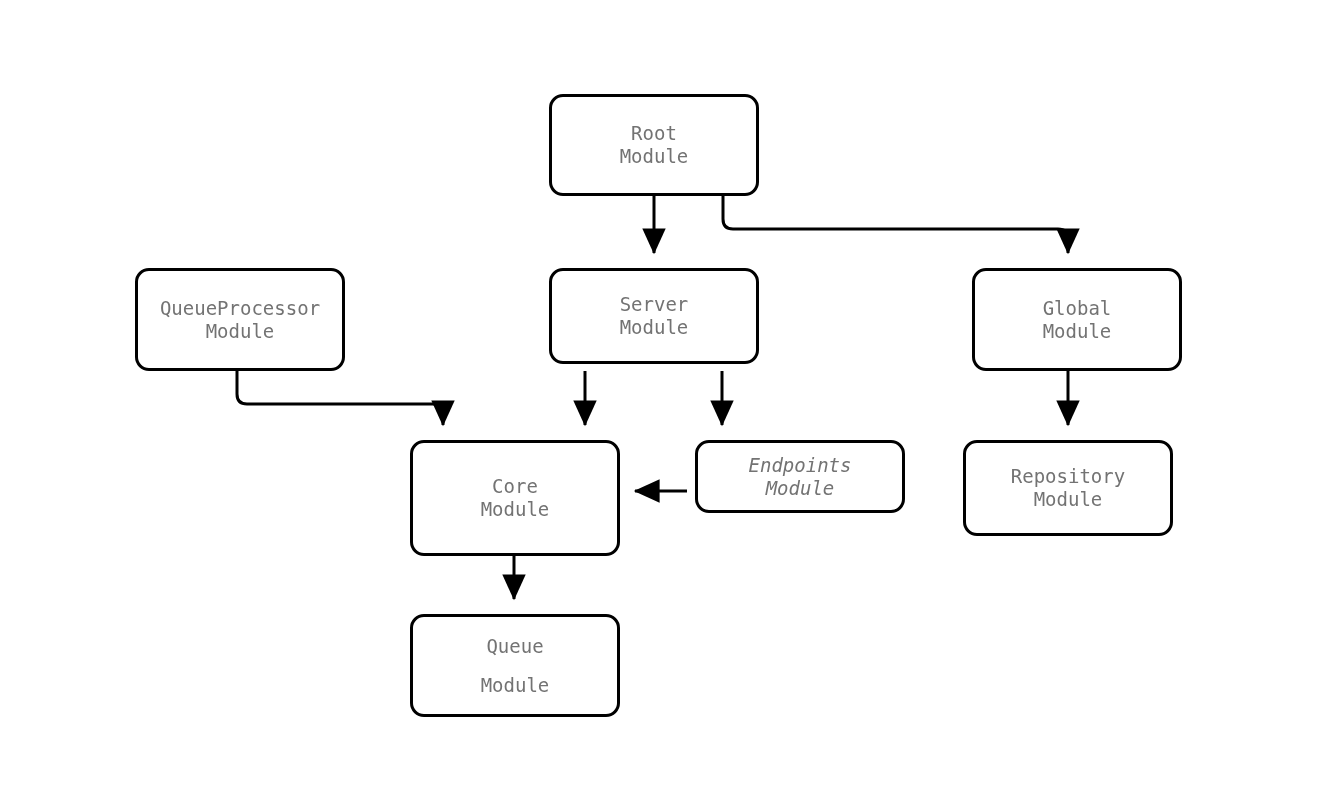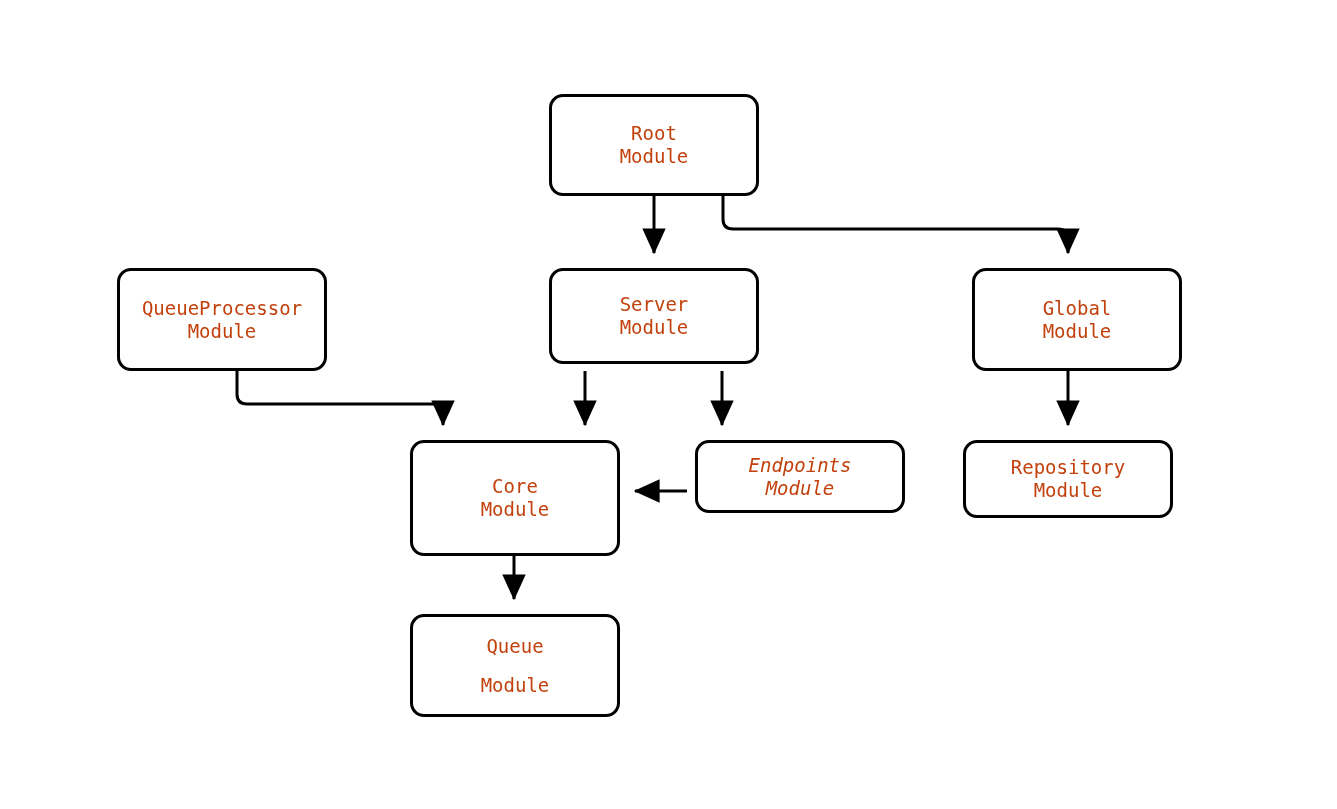--- a/index.html
+++ b/index.html
@@ -33,21 +33,21 @@
     display: flex;
     flex-direction: column;
     align-items: center;
     justify-content: center;
     z-index: 2;
   }
   .node-label {
     font-family: "DejaVu Sans Mono", monospace;
     font-size: 19px;
     line-height: 23px;
-    color: #c2410c;
+    color: #737373;
     text-align: center;
     white-space: pre;
     letter-spacing: 0px;
   }
 </style>
 </head>
 <body>
 
 <div id="canvas">
 
@@ -73,21 +73,21 @@
     <path d="M 1068 371 L 1068 425" fill="none" stroke="#000000" stroke-width="3" marker-end="url(#arrowhead)"></path>
 
     <path d="M 514 543 L 514 599" fill="none" stroke="#000000" stroke-width="3" marker-end="url(#arrowhead)"></path>
   </svg>
 
   <div class="node" style="left:549px; top:94px; width:210px; height:102px;">
     <div class="node-label">Root</div>
     <div class="node-label">Module</div>
   </div>
 
-  <div class="node" style="left:117px; top:268px; width:210px; height:103px;">
+  <div class="node" style="left:135px; top:268px; width:210px; height:103px;">
     <div class="node-label">QueueProcessor</div>
     <div class="node-label">Module</div>
   </div>
 
   <div class="node" style="left:549px; top:268px; width:210px; height:96px;">
     <div class="node-label">Server</div>
     <div class="node-label">Module</div>
   </div>
 
   <div class="node" style="left:963px; top:268px; width:210px; height:103px;margin-left:9px;">
@@ -98,21 +98,21 @@
   <div class="node" style="left:410px; top:440px; width:210px; height:116px;">
     <div class="node-label">Core</div>
     <div class="node-label">Module</div>
   </div>
 
   <div class="node" style="left:695px; top:440px; width:210px; height:73px;font-style:italic;">
     <div class="node-label">Endpoints</div>
     <div class="node-label">Module</div>
   </div>
 
-  <div class="node" style="left:963px; top:440px; width:210px; height:78px;">
+  <div class="node" style="left:963px; top:440px; width:210px; height:96px;">
     <div class="node-label">Repository</div>
     <div class="node-label">Module</div>
   </div>
 
   <div class="node" style="left:410px; top:614px; width:210px; height:103px;gap:16px;">
     <div class="node-label">Queue</div>
     <div class="node-label">Module</div>
   </div>
 
 </div>

